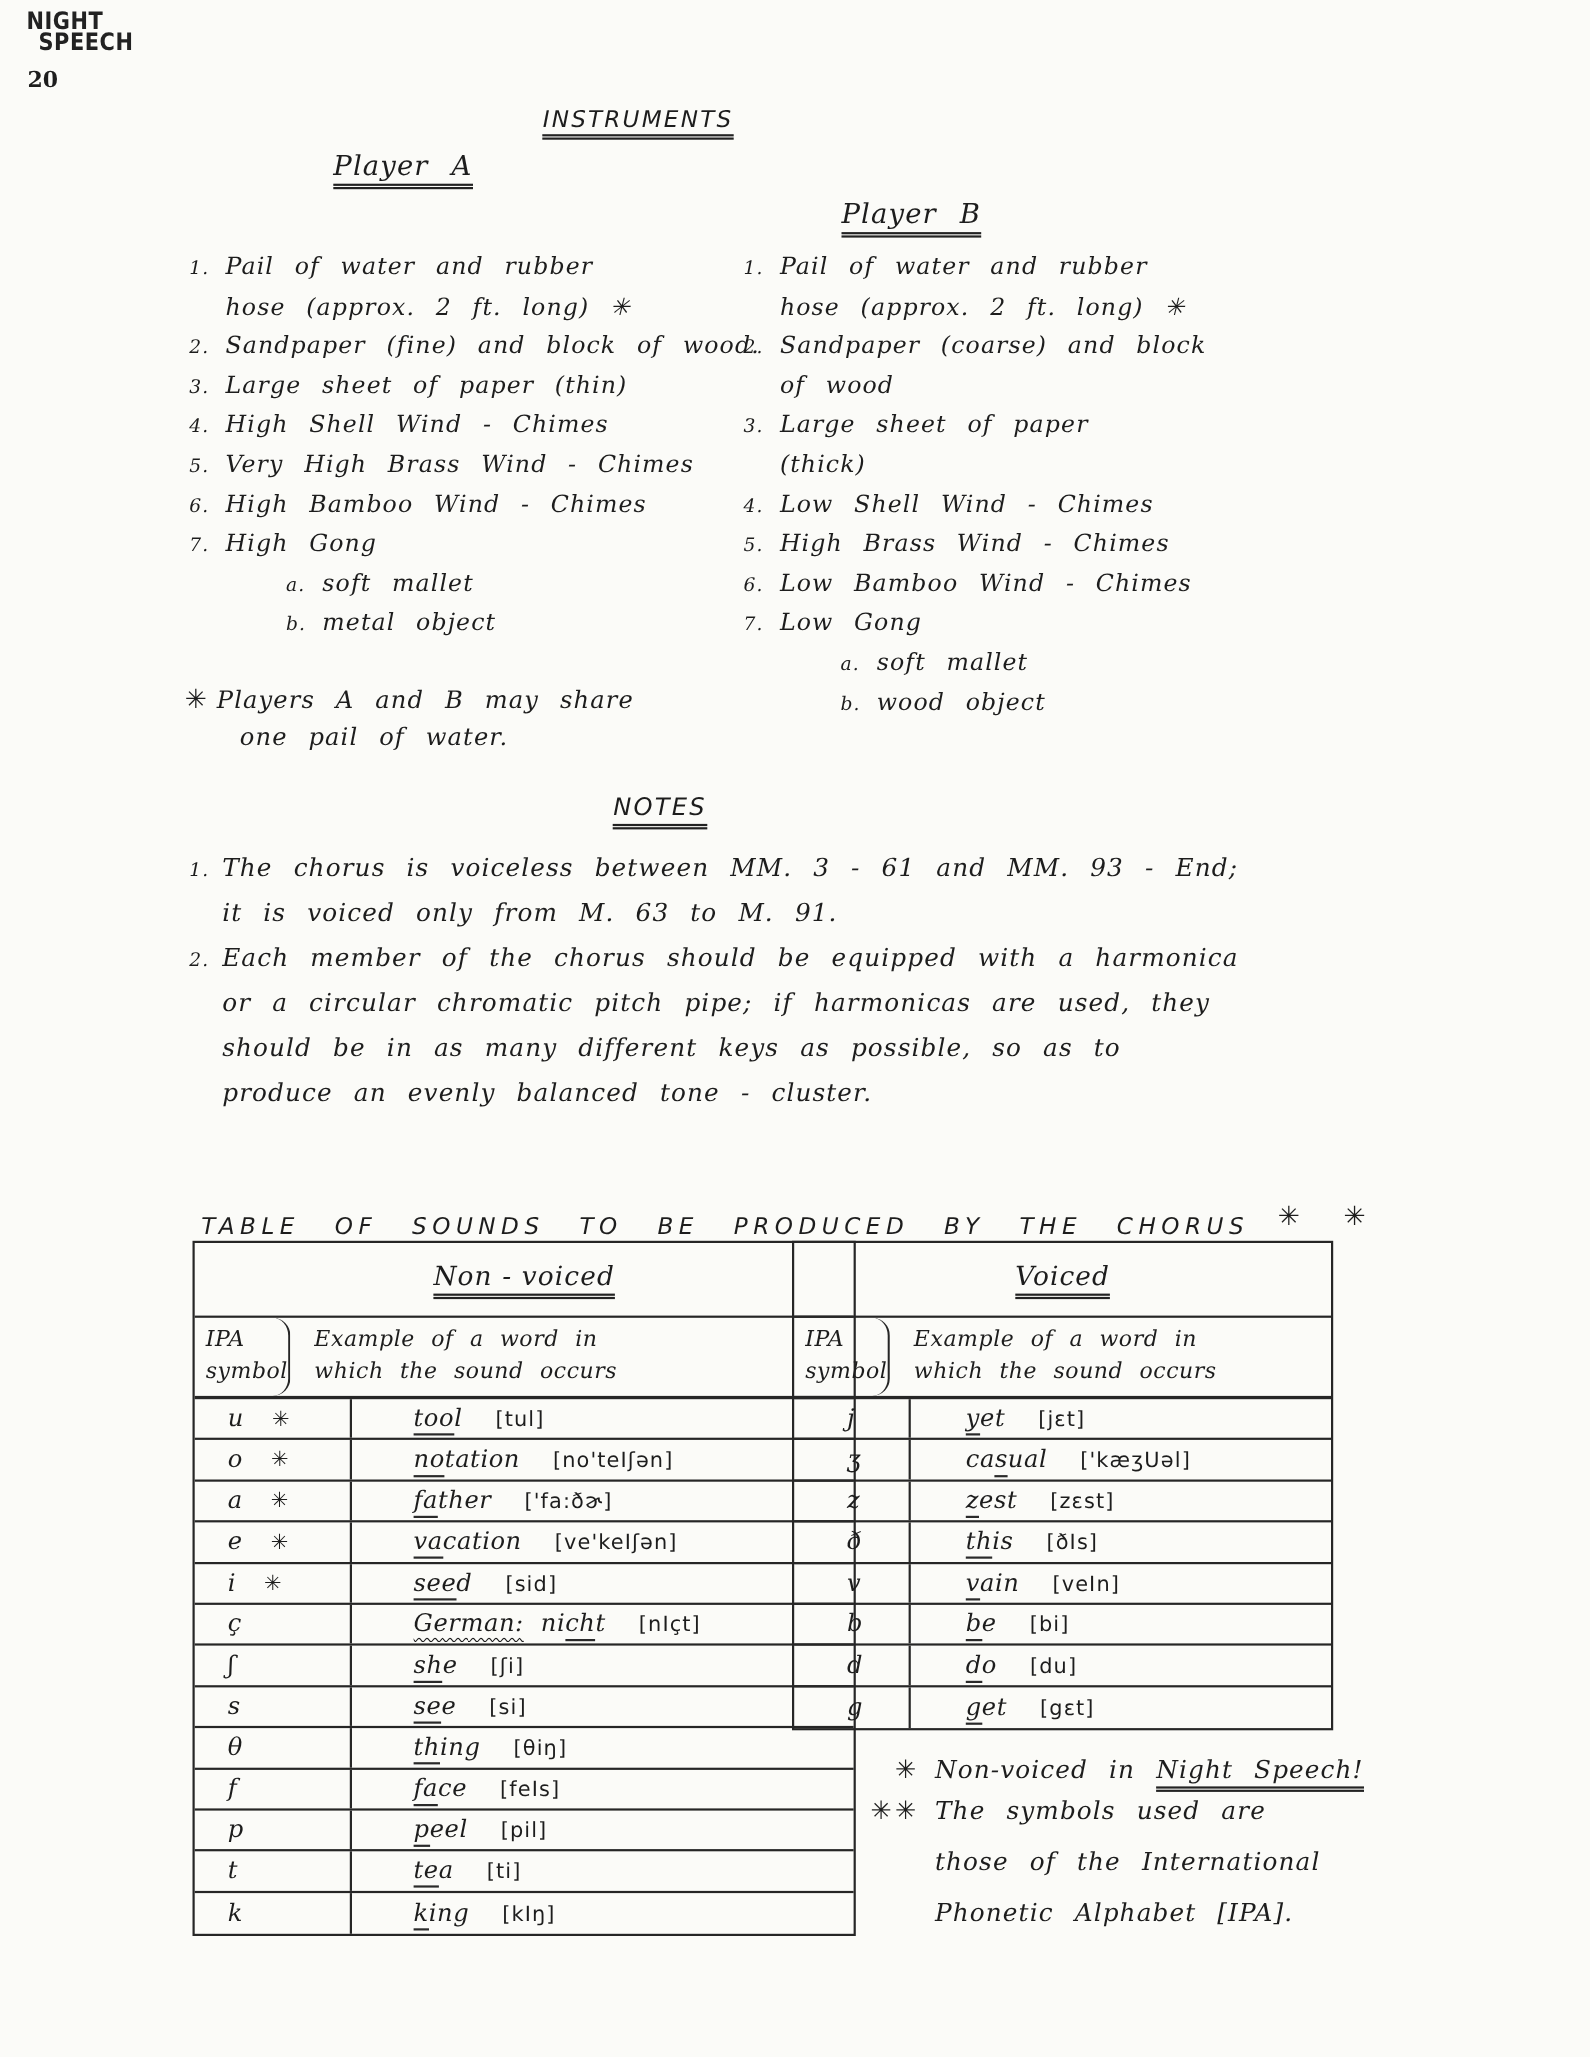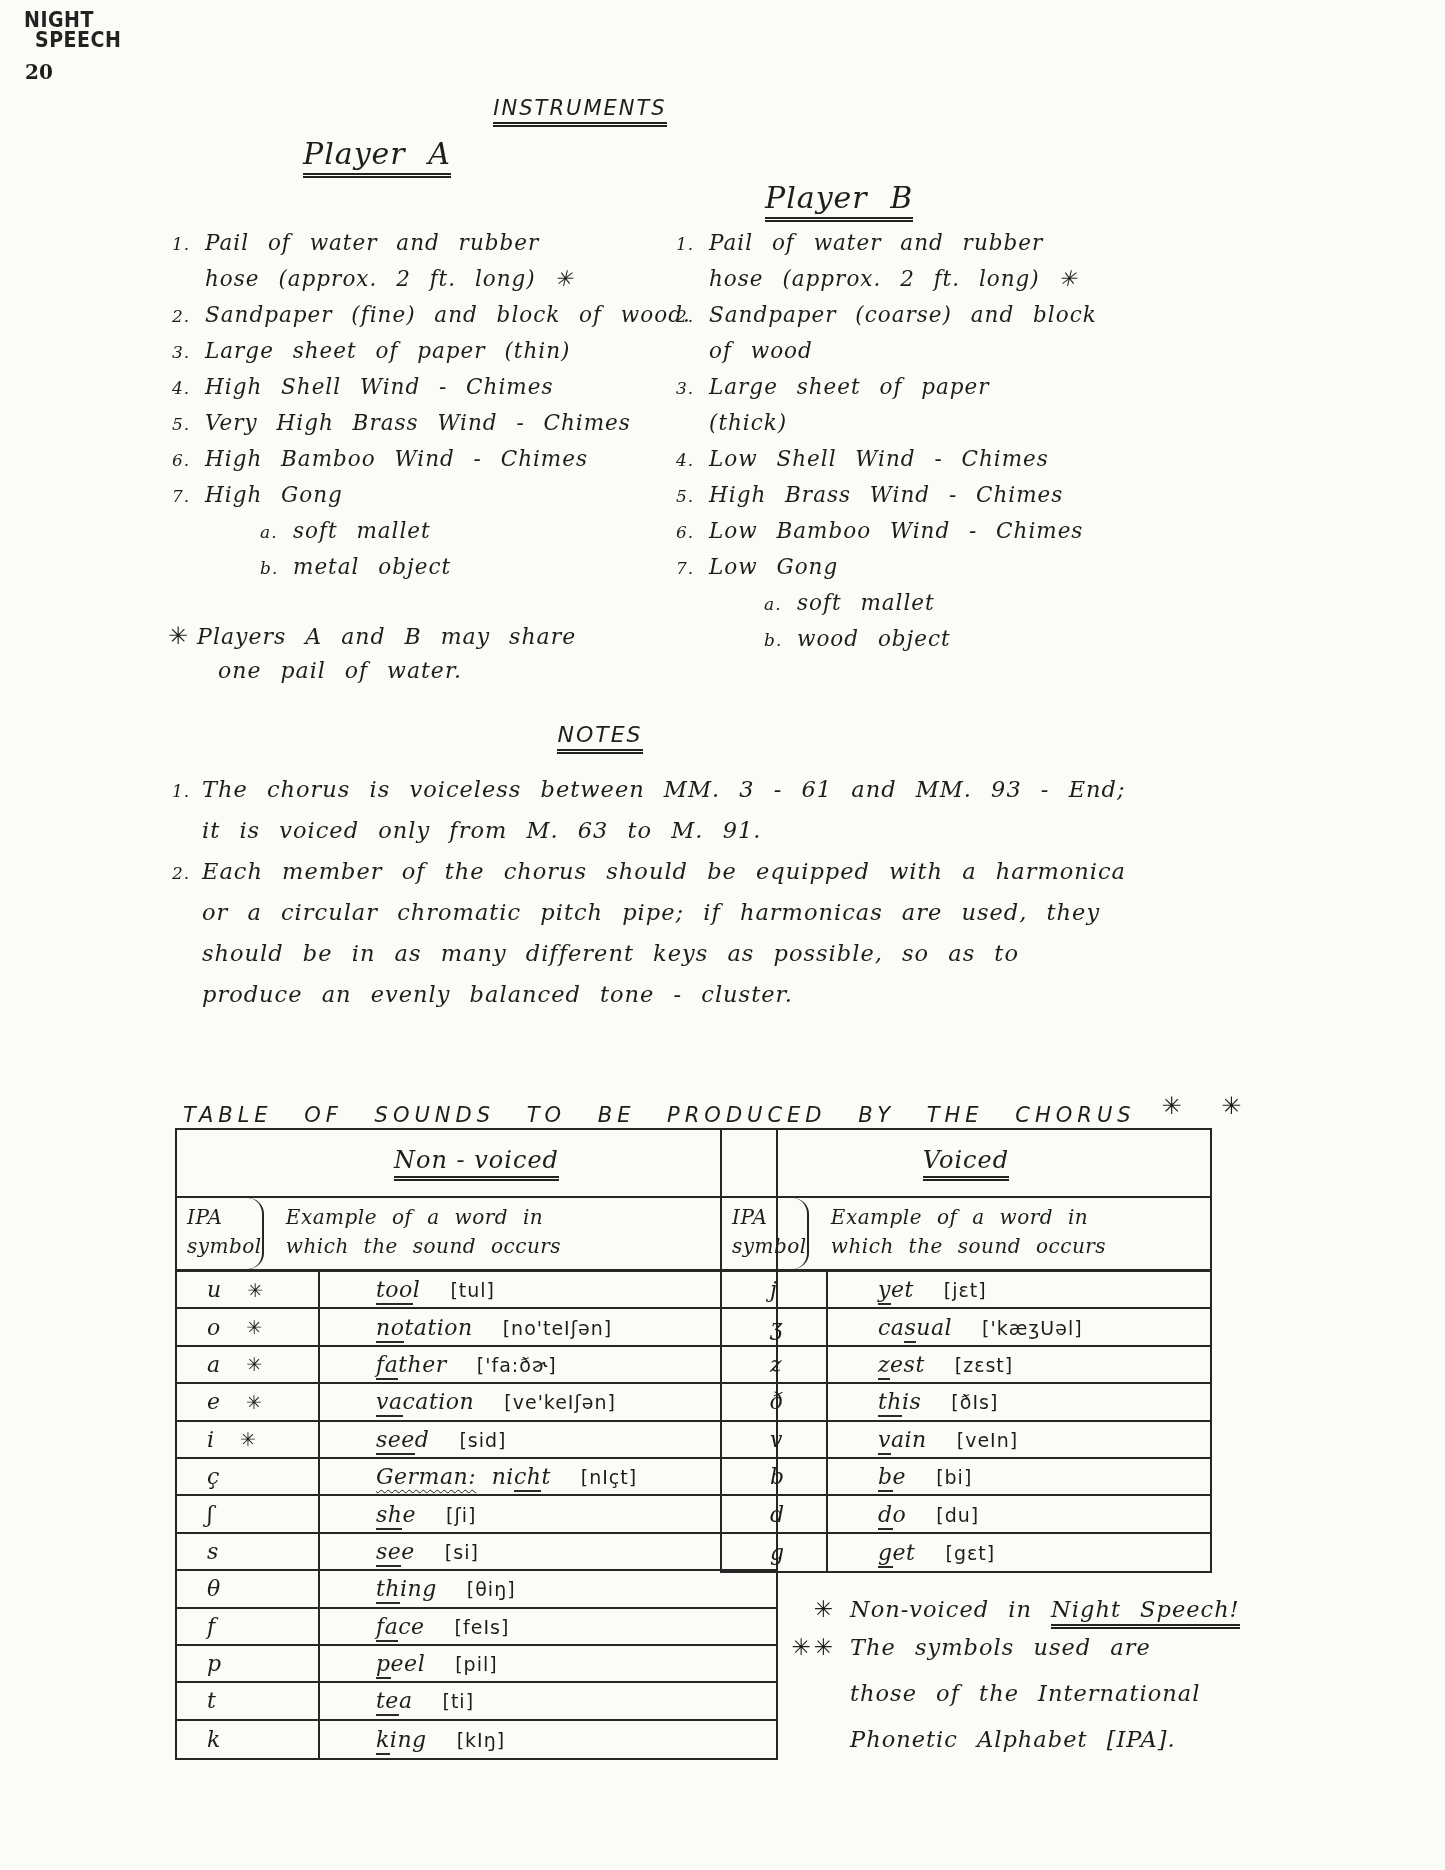--- a/index.html
+++ b/index.html
@@ -13,21 +13,21 @@
   .hp{font-family:"DejaVu Sans",sans-serif;font-style:italic;letter-spacing:2px;word-spacing:14px;}
   .dul{border-bottom:5px double #222;padding-bottom:2px;}
   .ulw{border-bottom:2px solid #2a2a2a;padding-bottom:1px;}
   .wavy{text-decoration:underline wavy 1.4px;text-underline-offset:5px;}
   .logo{left:24px;top:10px;font-family:"DejaVu Sans",sans-serif;font-weight:bold;
         font-size:19px;line-height:17px;letter-spacing:0.5px;color:#222;
         transform:scaleY(1.15);transform-origin:top left;}
   .logo .l2{margin-left:11px;}
   .pagenum{left:25px;top:60px;font-family:"DejaVu Serif",serif;font-weight:bold;font-size:20px;}
   .doc-title{left:430px;top:96px;width:300px;text-align:center;font-size:21px;}
-  .player-head{top:136px;font-size:30px;}
+  .player-head{top:136px;font-size:25px;}
   .list{font-size:21.5px;}
   .ln{height:36px;display:flex;align-items:baseline;}
   .ln .num{width:33px;flex:none;font-size:17px;}
   .ln .txt{flex:none;}
   .ln.sub .num{margin-left:88px;}
   .share{left:168px;top:622px;font-size:22px;}
   .share .mark{font-family:"DejaVu Sans",sans-serif;font-size:24px;margin-right:8px;}
   .share .l2{margin-left:50px;margin-top:8px;}
   .notes-title{left:500px;top:722px;width:200px;text-align:center;font-size:22px;}
   .notes{left:172px;top:776px;font-size:22.5px;}

